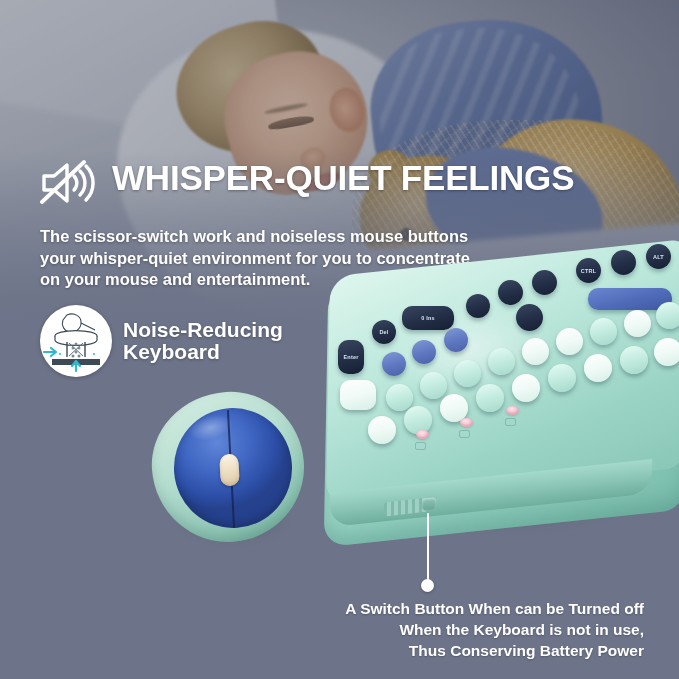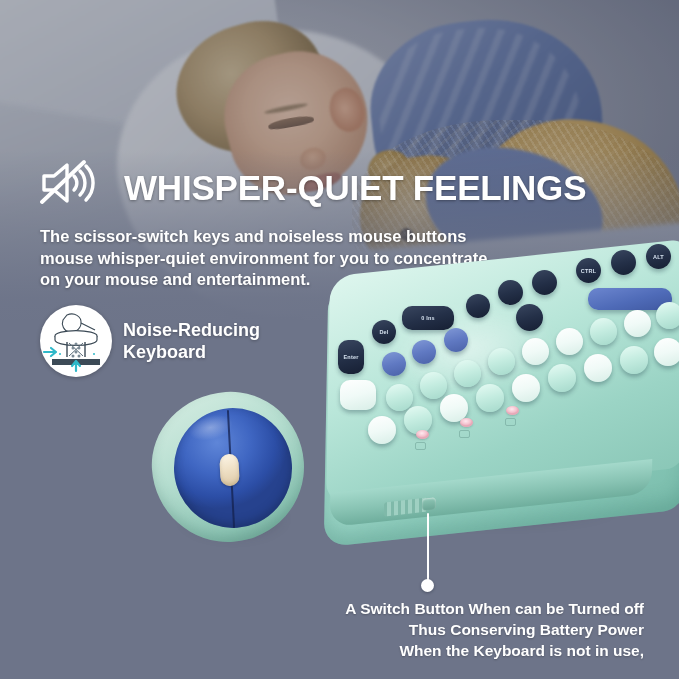--- a/index.html
+++ b/index.html
@@ -130,21 +130,21 @@
   
   .photo-overlay { position:absolute; inset:0; background:rgba(36,42,60,.30); }
   .photo-fade {
     position:absolute; left:0; right:0; top:150px; height:185px;
     background:linear-gradient(180deg, rgba(109,116,137,0) 0%, rgba(109,116,137,.55) 45%, rgba(109,116,137,.95) 80%, #6d7489 100%);
   }
 
   
   .headline-row {
     position:absolute; left:40px; top:158px;
-    display:flex; align-items:flex-end; gap:24px;
+    display:flex; align-items:flex-start; gap:12px;
   }
   .mute-icon { width:60px; height:50px; flex:none; }
   .headline {
     color:#ffffff; font-size:35px; font-weight:bold;
     letter-spacing:-.2px; white-space:nowrap;
     text-shadow:0 1px 3px rgba(0,0,0,.35);
     font-family:"Liberation Sans", sans-serif;
   }
   .body-copy {
     position:absolute; left:40px; top:226px; width:505px;
@@ -154,21 +154,21 @@
   .body-copy div { white-space:nowrap; }
 
   
   .badge { position:absolute; left:40px; top:305px; display:flex; align-items:center; gap:11px; }
   .badge-circle {
     width:72px; height:72px; border-radius:50%;
     background:#ffffff; flex:none; position:relative; overflow:hidden;
     box-shadow:0 1px 4px rgba(0,0,0,.25);
   }
   .badge-label {
-    color:#ffffff; font-size:18px; font-weight:bold; line-height:22px;
+    color:#ffffff; font-size:21px; font-weight:bold; line-height:22px;
     text-shadow:0 1px 3px rgba(0,0,0,.3);
   }
   .badge-label div { white-space:nowrap; }
 
   
   .mouse { position:absolute; left:152px; top:392px; width:158px; height:162px; }
   .mouse-shadow {
     position:absolute; left:6px; top:96px; width:150px; height:62px;
     background:radial-gradient(50% 50% at 50% 50%, rgba(30,36,52,.45) 0%, rgba(30,36,52,0) 72%);
     filter:blur(4px);
@@ -324,22 +324,22 @@
       <path d="M4 18 H14 L27 7 V43 L14 32 H4 Z" fill="none" stroke="#fff" stroke-width="3.4" stroke-linejoin="round"></path>
       <path d="M34 18 a10 10 0 0 1 0 14" fill="none" stroke="#fff" stroke-width="3.4" stroke-linecap="round"></path>
       <path d="M40 13 a17 17 0 0 1 0 24" fill="none" stroke="#fff" stroke-width="3.4" stroke-linecap="round"></path>
       <path d="M46 8 a24 24 0 0 1 0 34" fill="none" stroke="#fff" stroke-width="3.4" stroke-linecap="round"></path>
       <line x1="2" y1="44" x2="44" y2="4" stroke="#fff" stroke-width="3.8" stroke-linecap="round"></line>
     </svg>
     <div class="headline">WHISPER-QUIET FEELINGS</div>
   </div>
 
   <div class="body-copy">
-    <div>The scissor-switch keys and noiseless mouse buttons</div>
-    <div>mouse whisper-quiet environment for you to concentrate</div>
+    <div>The scissor-switch work and noiseless mouse buttons</div>
+    <div>your whisper-quiet environment for you to concentrate</div>
     <div>on your mouse and entertainment.</div>
   </div>
 
   <div class="badge">
     <div class="badge-circle">
       <svg viewBox="0 0 72 72" width="72" height="72">
 
         <path d="M27 10 C34 7 42 11 41 19 C40 25 34 28 29 27 C24 26 21 20 23 15 Z" fill="#ffffff" stroke="#3c4a56" stroke-width="1.1"></path>
         <path d="M41 18 L55 25" stroke="#3c4a56" stroke-width="1.1" fill="none"></path>
 
@@ -441,17 +441,17 @@
       </div>
     <div class="kb-frontedge"></div>
     <div class="kb-vents"></div>
     <div class="kb-switch"></div>
   </div>
 
   <div class="leader"></div>
   <div class="leader-dot"></div>
   <div class="caption">
     <div>A Switch Button When can be Turned off</div>
+    <div>When the Keyboard is not in use,</div>
     <div>Thus Conserving Battery Power</div>
-    <div>When the Keyboard is not in use,</div>
   </div>
 
 </div>
 
 </body></html>

